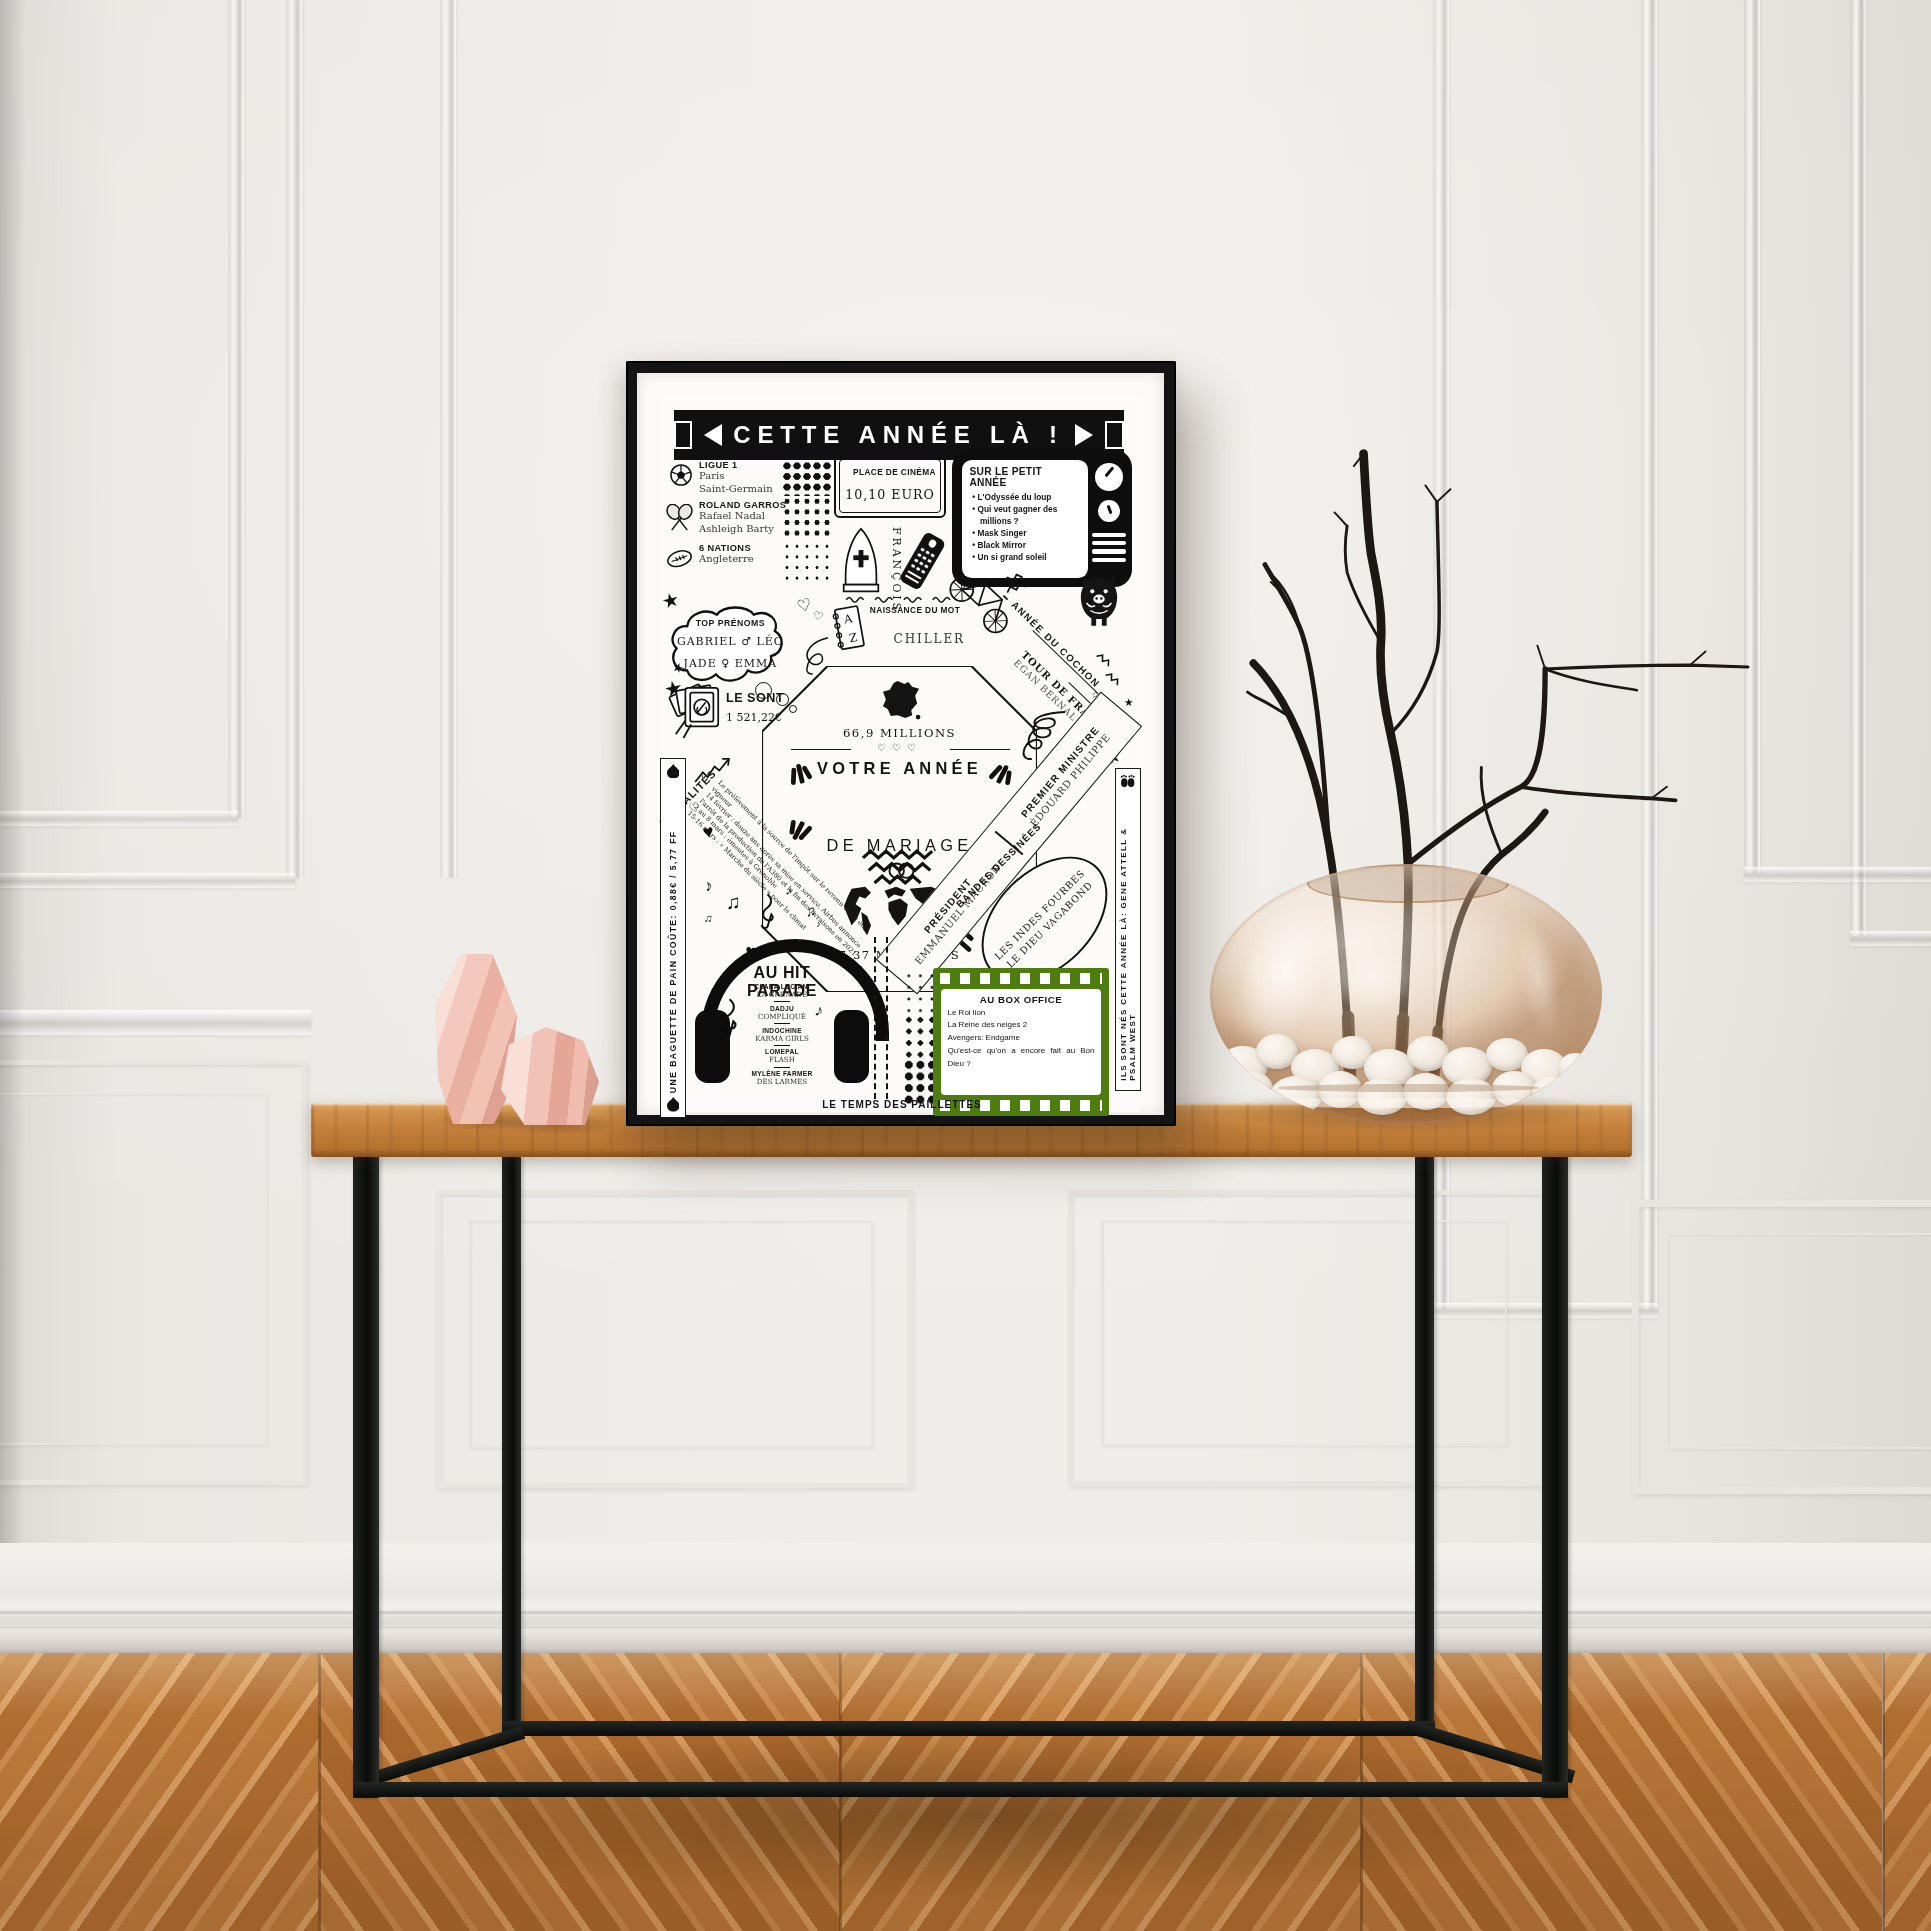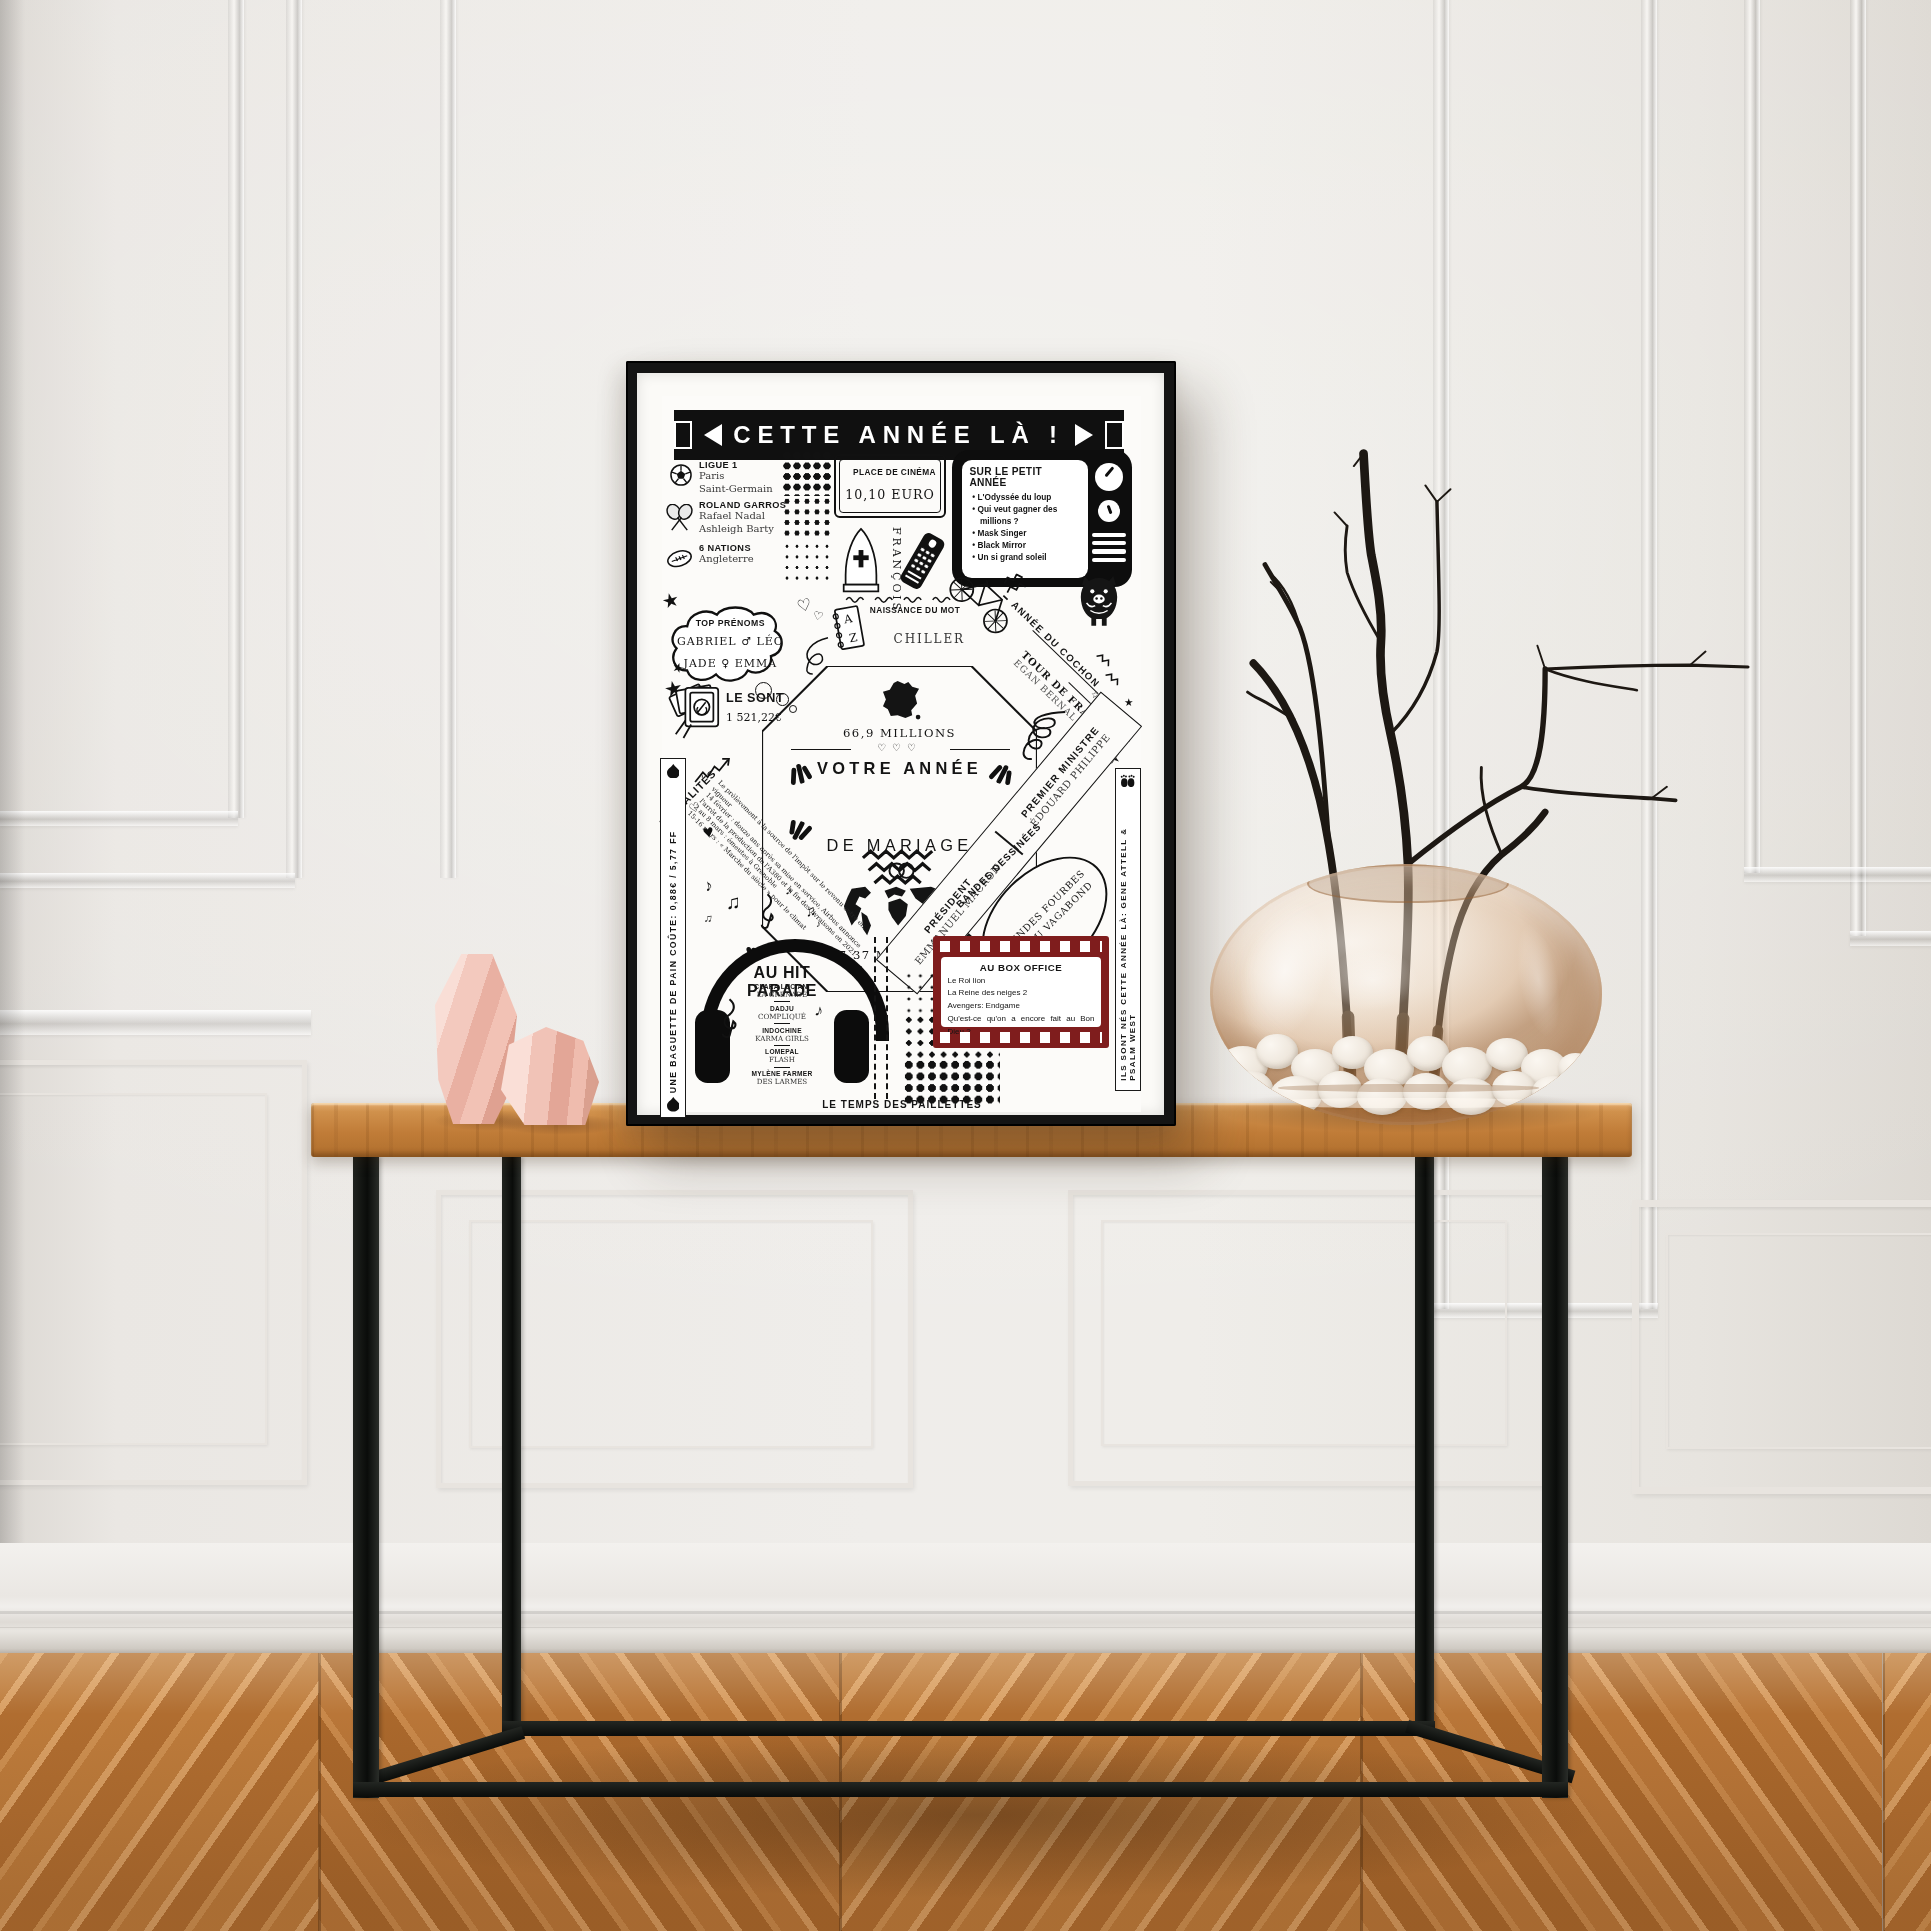--- a/index.html
+++ b/index.html
@@ -518,21 +518,21 @@
   <span class="note" style="left:153px;top:606px;font-size:16.4px;transform:rotate(12deg);">♪</span>
 
   <div class="dash2" style="left:212px;top:541px;height:162px;"></div>
   <div class="dash2" style="left:224px;top:541px;height:162px;"></div>
   <div class="abs" style="left:241px;top:574px;width:97px;height:135px;">
     <div class="dband" style="top:0;height:44px;background-image:radial-gradient(circle,#111 1.4px,rgba(0,0,0,0) 1.6px);background-size:11.6px 11.6px;"></div>
     <div class="dband" style="top:44px;height:44px;background-image:radial-gradient(circle,#111 2.5px,rgba(0,0,0,0) 2.8px);background-size:11.6px 11.6px;"></div>
     <div class="dband" style="top:89px;height:46px;background-image:radial-gradient(circle,#111 3.8px,rgba(0,0,0,0) 4px);background-size:11.6px 11.6px;"></div>
   </div>
 
-  <div class="abs" style="left:271px;top:540px;width:176px;height:112px;background:#7f1d1d;border-radius:2.9px;">
+  <div class="abs" style="left:271px;top:572px;width:176px;height:148px;background:#4d7c0f;border-radius:2.9px;">
     <div style="height:11.6px;margin:4.8px 6.8px 0 6.8px;background-image:repeating-linear-gradient(90deg,#fff 0 9.7px,rgba(0,0,0,0) 9.7px 20px);"></div>
     <div class="abs" style="left:7.7px;top:21px;right:7.7px;bottom:21px;background:#fff;border-radius:3.9px;padding:4.8px 6.8px;box-sizing:border-box;">
       <div style="text-align:center;font-size:9.7px;font-weight:bold;letter-spacing:0.5px;margin-bottom:1.9px;">AU BOX OFFICE</div>
       <div class="bx">Le Roi lion</div>
       <div class="bx">La Reine des neiges 2</div>
       <div class="bx">Avengers: Endgame</div>
       <div class="bx">Qu'est-ce qu'on a encore fait au Bon Dieu ?</div>
     </div>
     <div class="abs" style="left:6.8px;right:6.8px;bottom:4.8px;height:11.6px;background-image:repeating-linear-gradient(90deg,#fff 0 9.7px,rgba(0,0,0,0) 9.7px 20px);"></div>
   </div>

